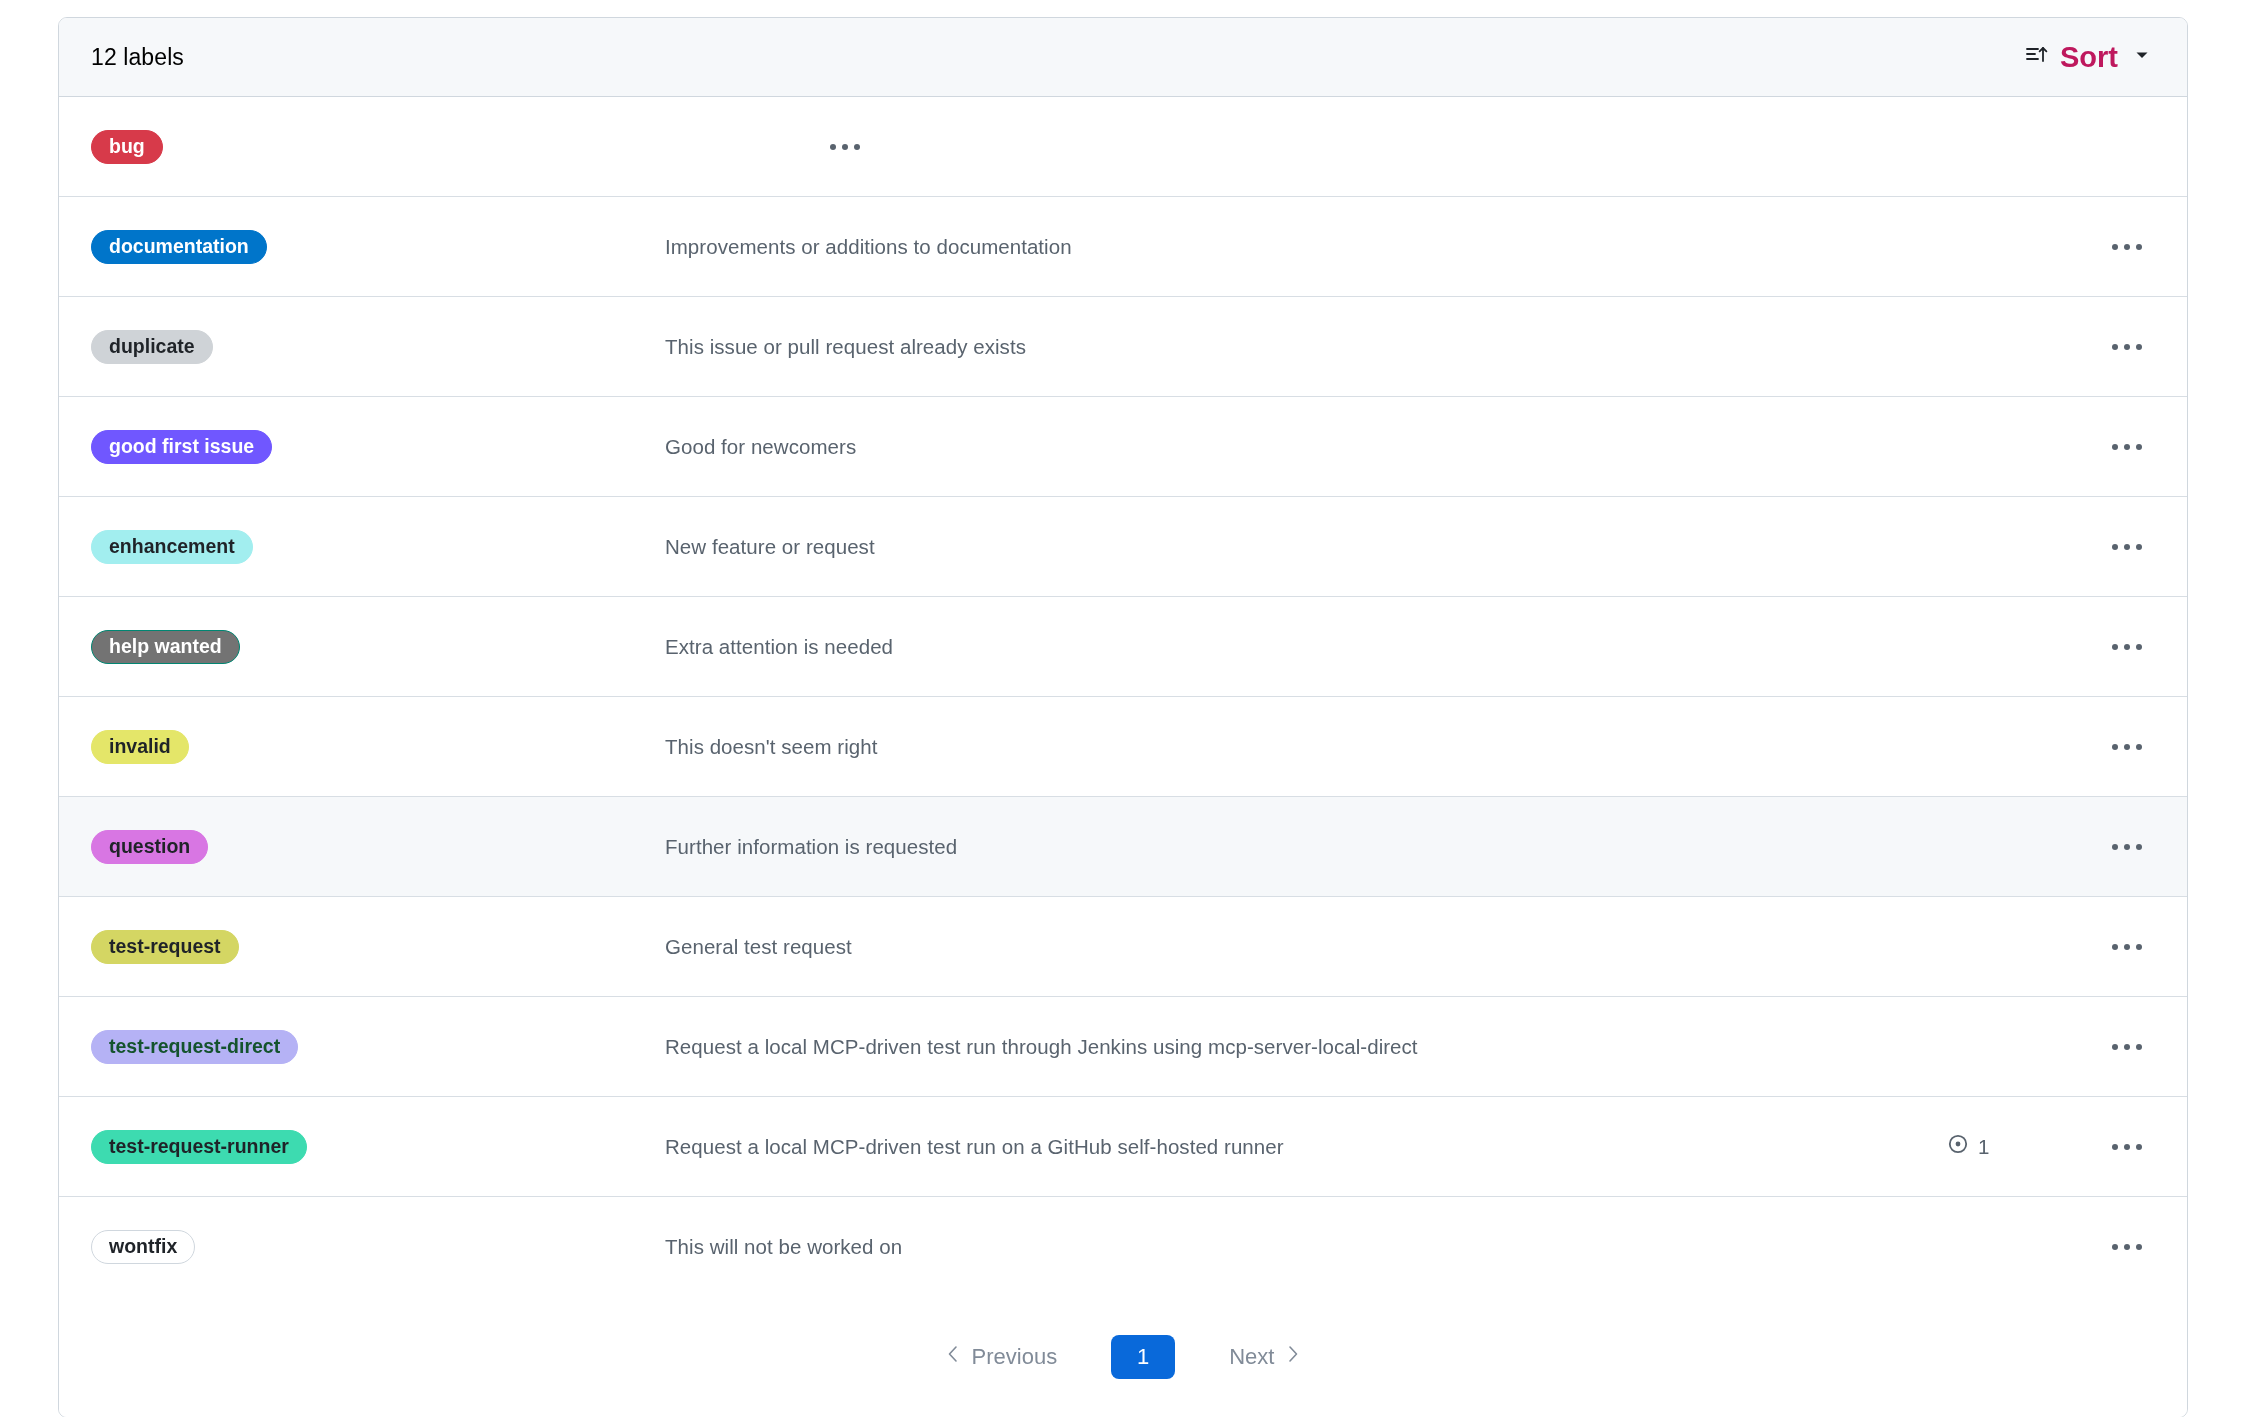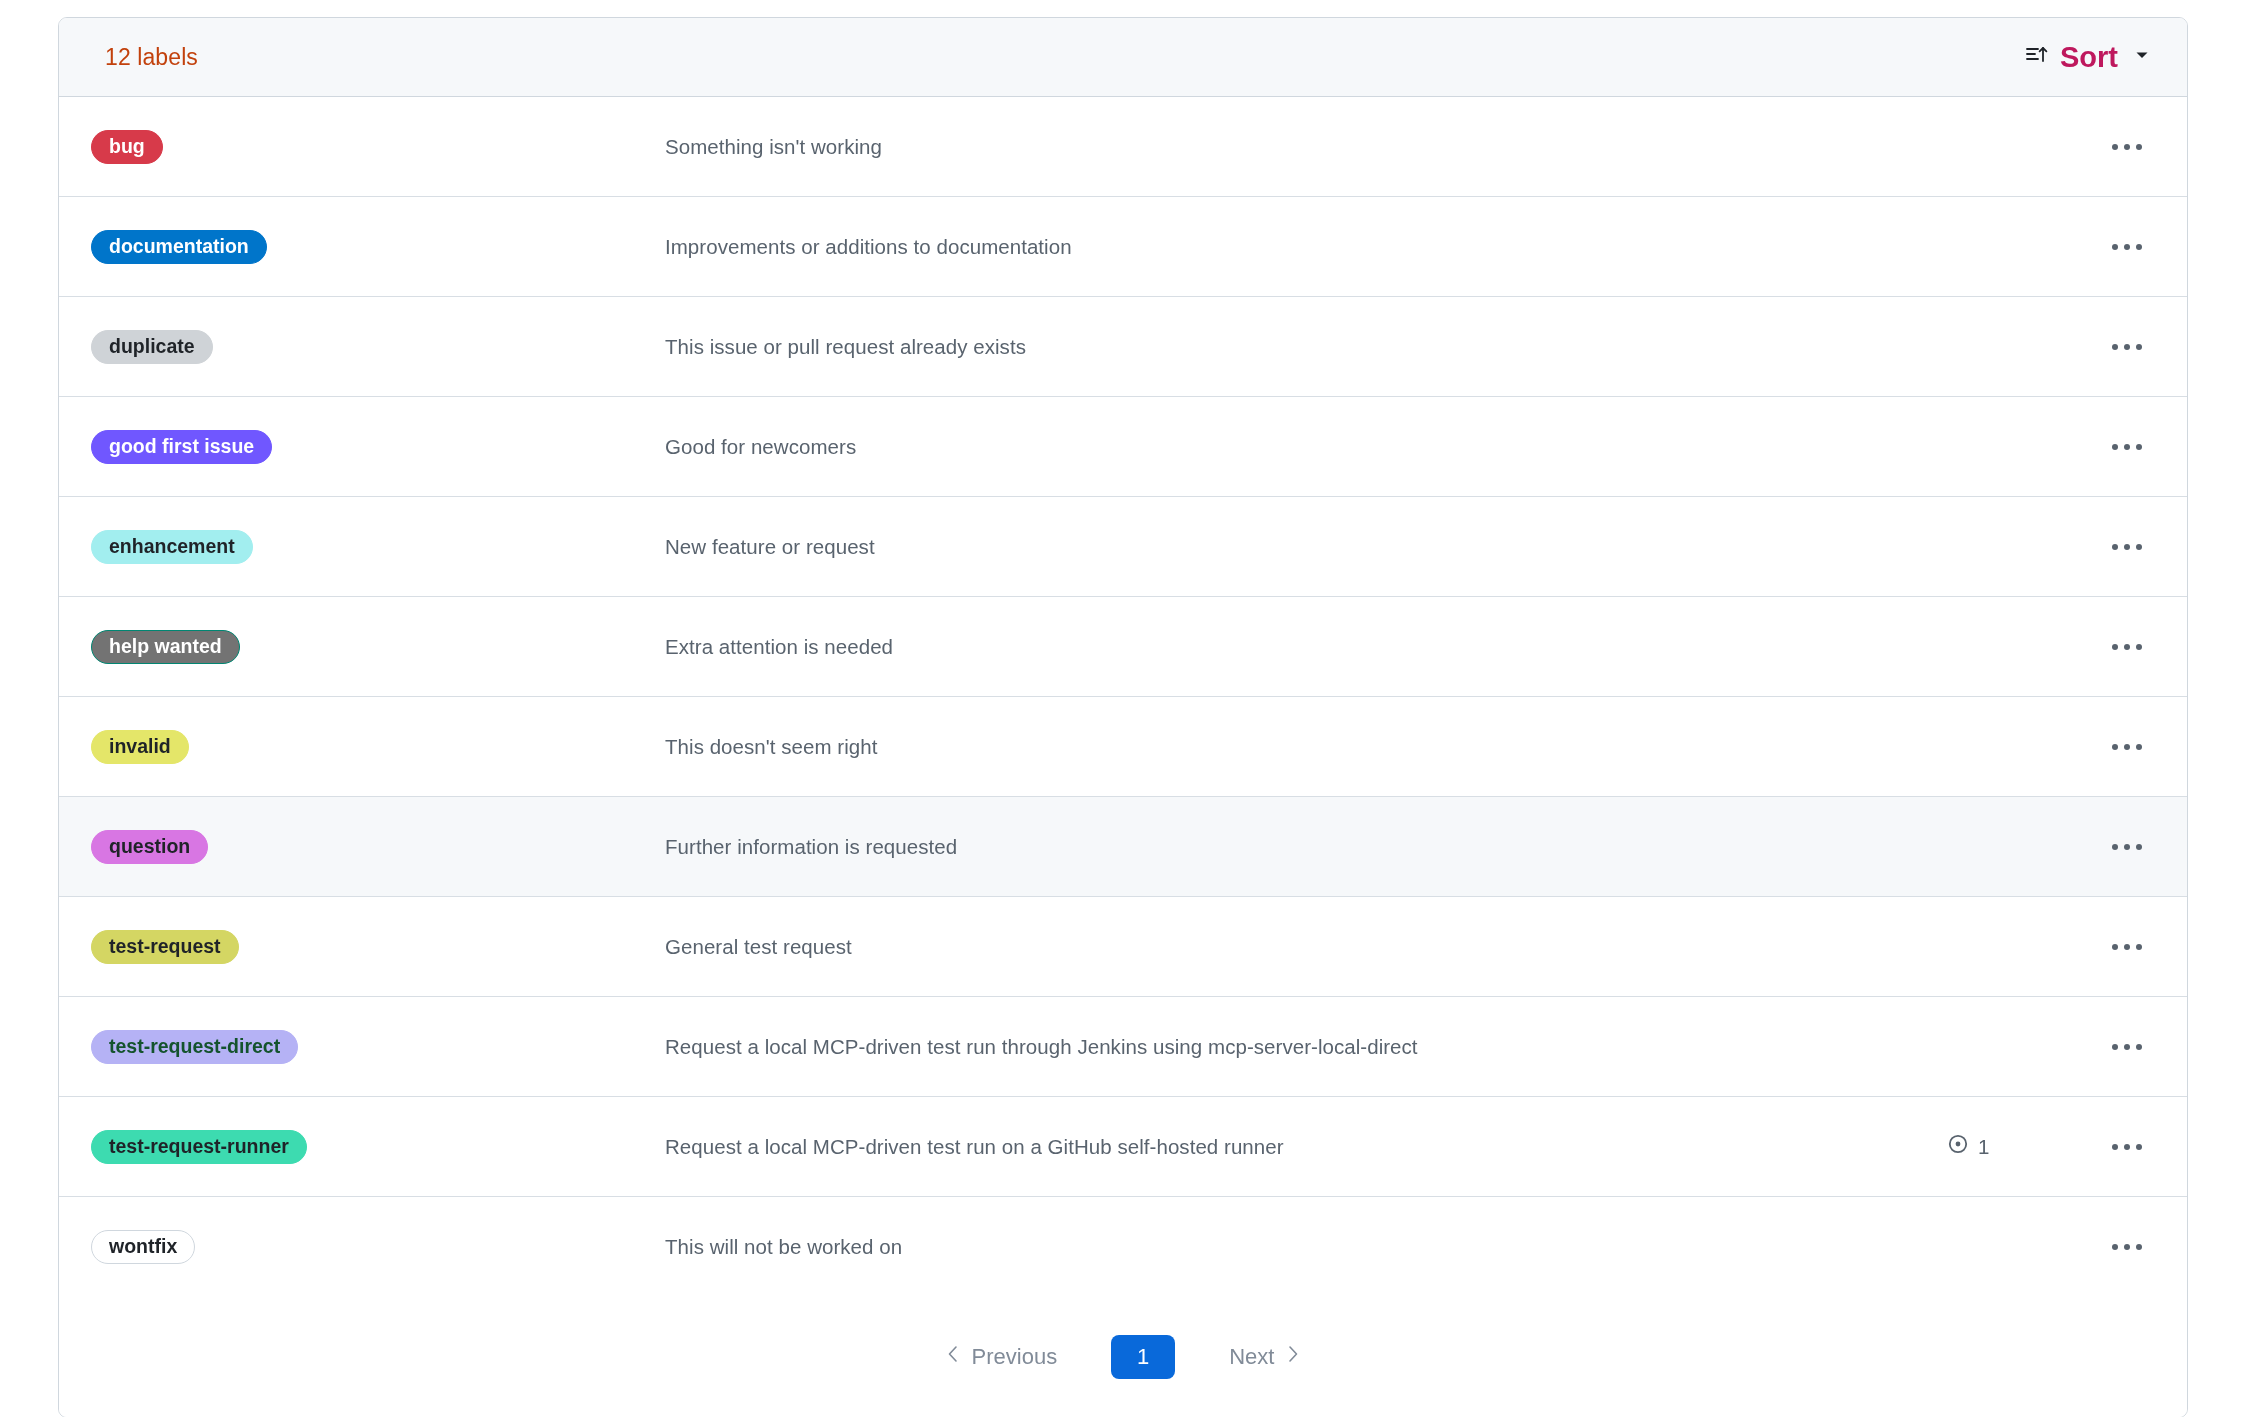--- a/index.html
+++ b/index.html
@@ -33,24 +33,23 @@
     background: #f6f8fa;
     border-bottom: 1px solid #d0d7de;
     display: flex;
     align-items: center;
     justify-content: space-between;
     padding: 0 30px 0 32px;
     box-sizing: border-box;
   }
   .labels-count {
     font-size: 23px;
-    color: #c2410c;
+    color: #000000;
     font-weight: 400;
     letter-spacing: 0.1px;
-    margin-left: 14px;
   }
   .sort-control {
     display: flex;
     align-items: center;
     gap: 11px;
     cursor: pointer;
     padding: 4px 6px;
   }
   .sort-control .sort-label {
     font-size: 29px;
@@ -202,21 +201,20 @@
         </svg>
       </span>
     </div>
   </div>
 
   <div id="rows-host">
       <div class="label-row">
         <div class="col-name">
           <span class="label-pill" style="background: rgb(215, 58, 74); color: rgb(255, 255, 255); border-color: rgb(215, 58, 74);">bug</span>
         </div>
-        <div class="col-desc">Something isn't working</div>
         <div class="col-count empty">
           <span><svg width="22" height="22" viewBox="0 0 22 22" fill="none">
               <circle cx="11" cy="11" r="8.2" stroke="#59636e" stroke-width="1.8"></circle>
               <circle cx="11" cy="11" r="2.4" fill="#59636e"></circle>
             </svg></span>
           <span></span>
         </div>
         <div class="col-actions">
           <span class="kebab">
             <i></i>

